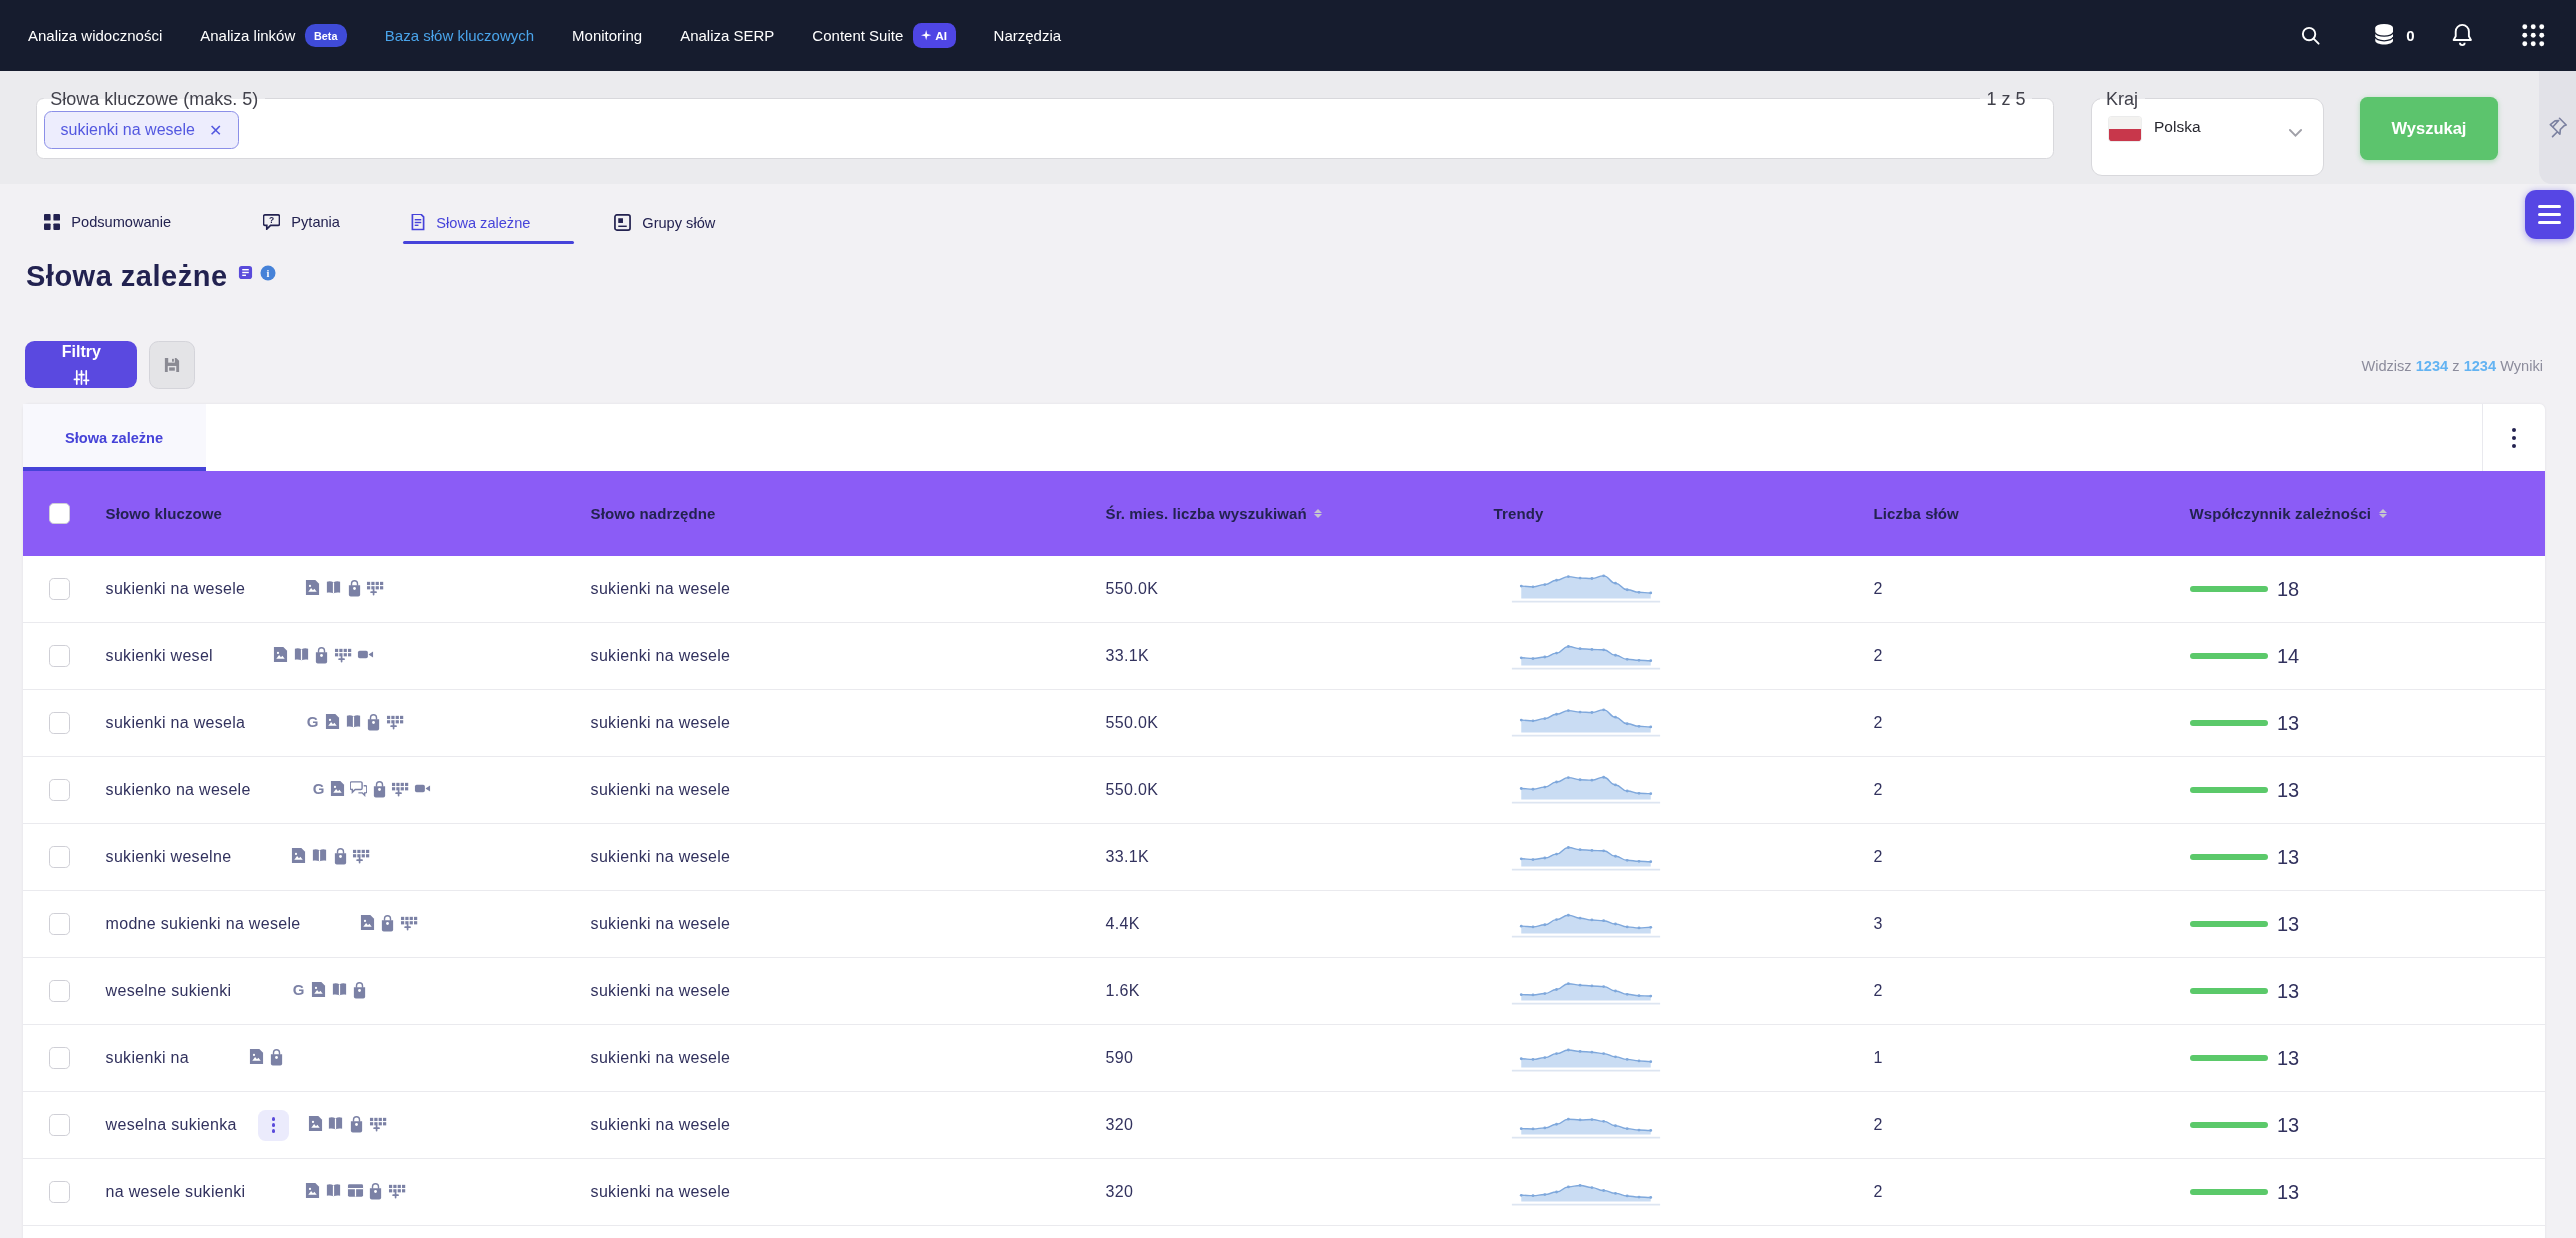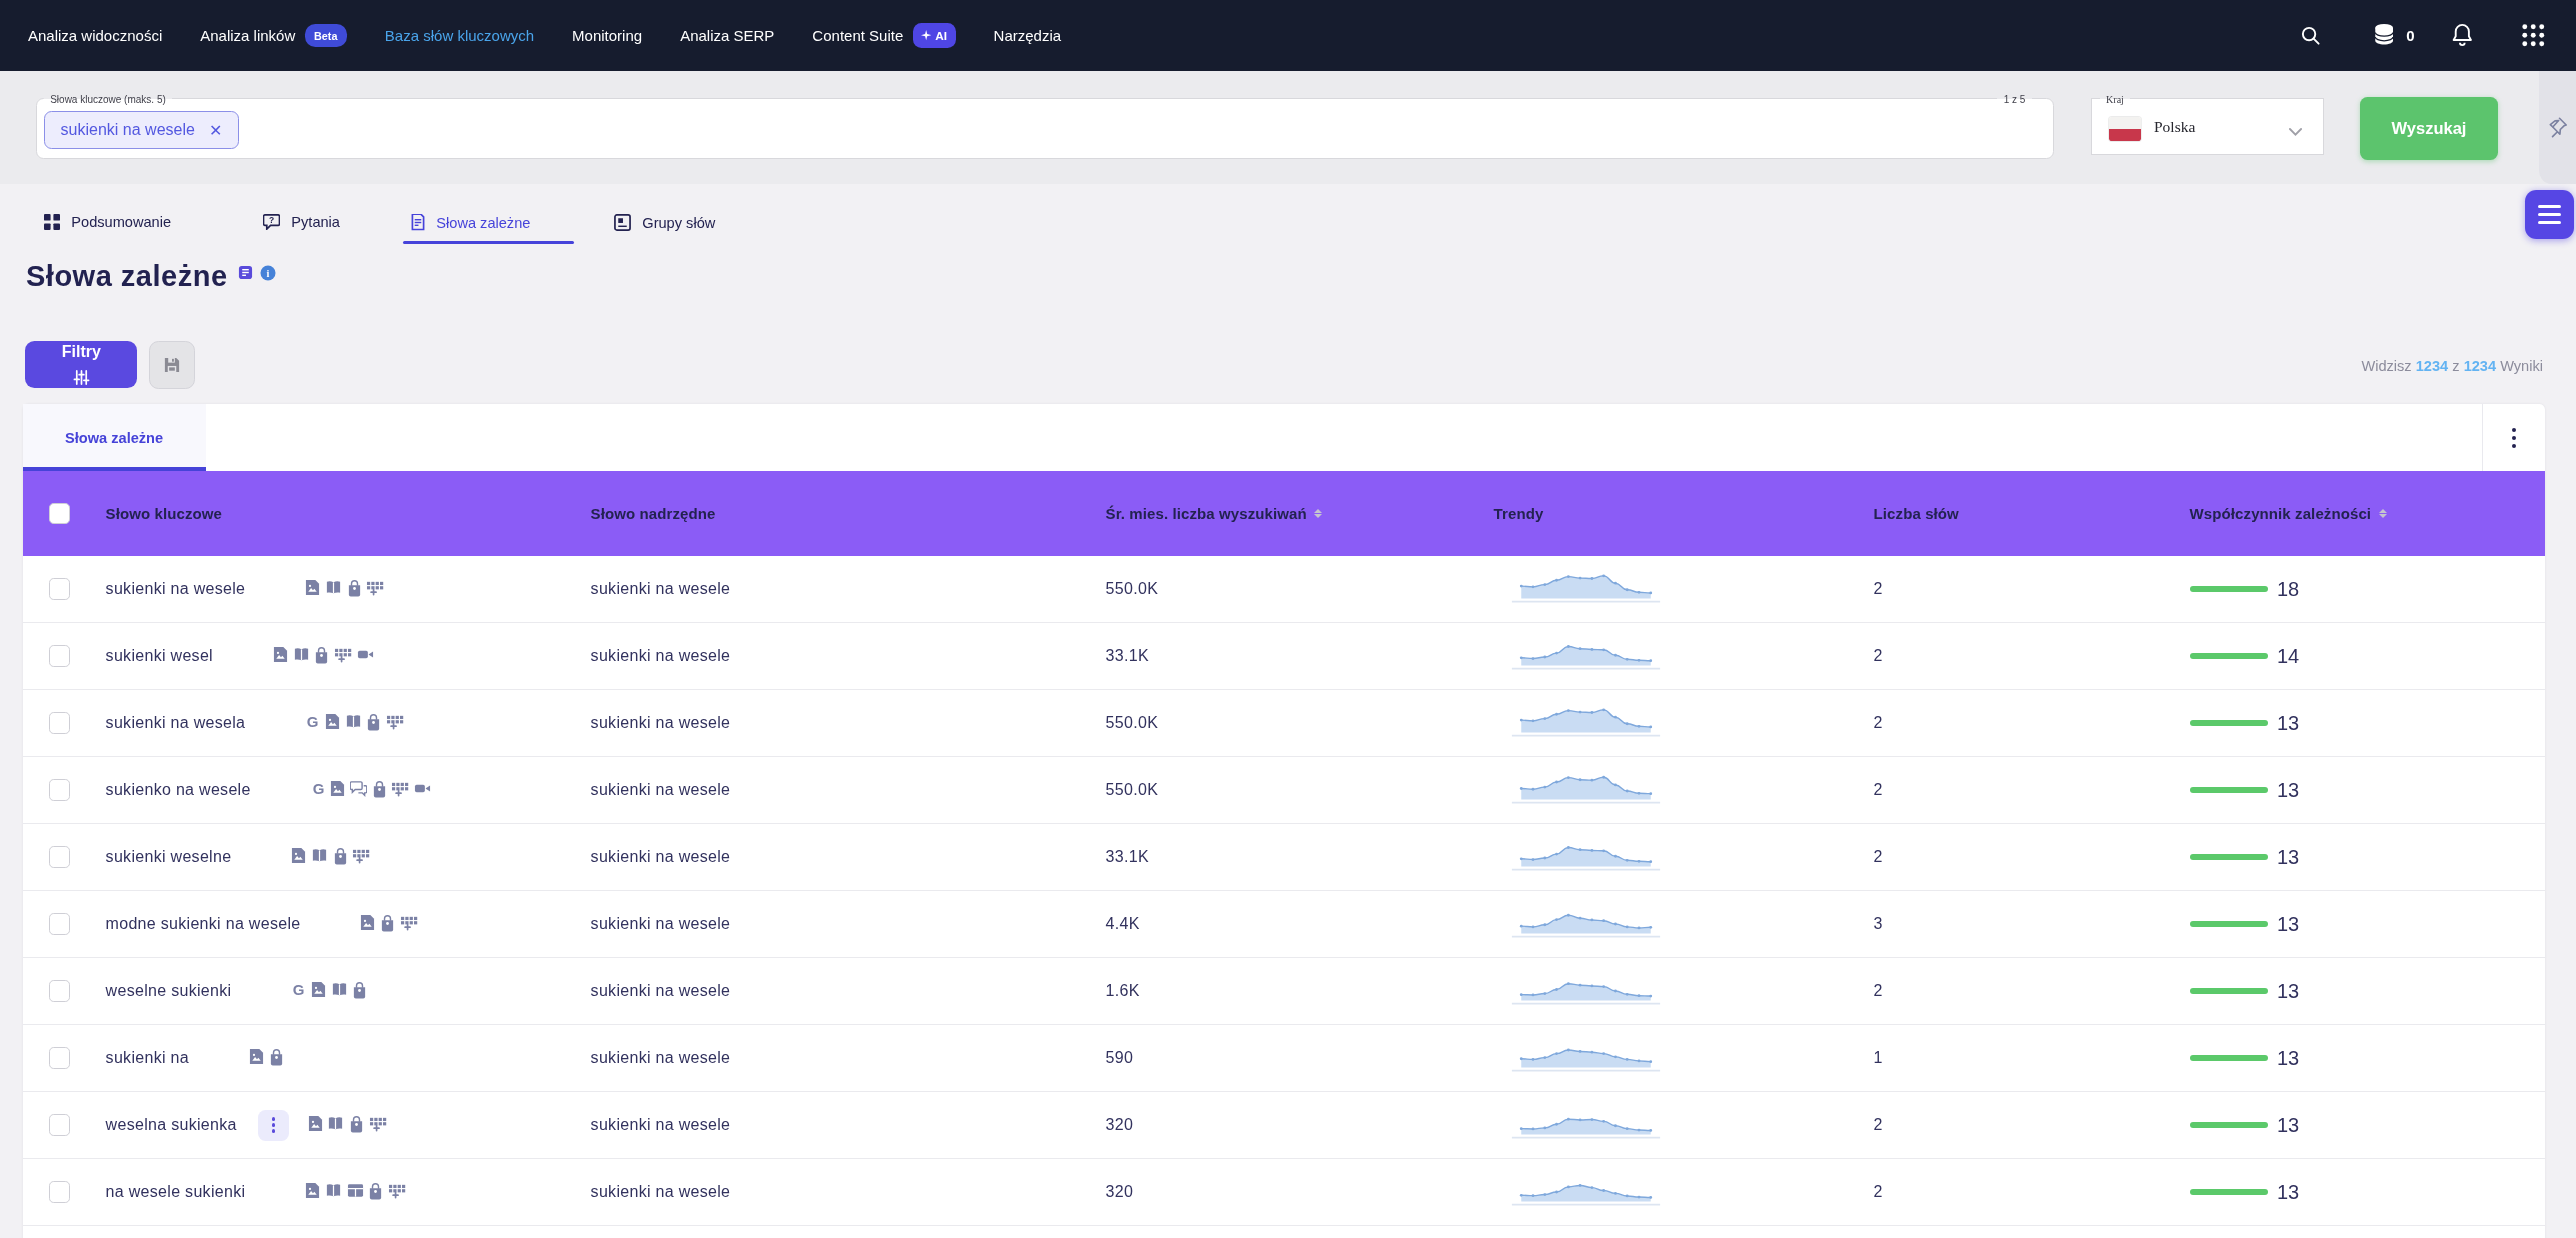--- a/index.html
+++ b/index.html
@@ -12,27 +12,27 @@
   .nav-item { color:#ffffff; font-size:15px; display:flex; align-items:center; gap:9.4px; cursor:pointer; white-space:nowrap; }
   .nav-item.active { color:#4aa4ea; }
   .badge-beta { background:#3f4bd8; color:#fff; font-size:10.8px; font-weight:bold; padding:5.6px 9.4px; border-radius:10.3px; }
   .badge-ai { background:#4f46e5; color:#fff; font-size:11.8px; font-weight:bold; padding:5.6px 8.5px; border-radius:8.5px; display:inline-flex; align-items:center; gap:3.8px; }
   .nav-ico { position:absolute; top:19px; width:32px; height:32px; display:flex; align-items:center; justify-content:center; }
   .credits { color:#fff; font-size:15px; font-weight:bold; }
 
   
   .band { position:absolute; left:0; top:71px; width:2576px; height:113px; background:#ebebee; }
   .kwbox { position:absolute; left:36px; top:27px; width:2018px; height:61px; background:#fff; border:0.9px solid #d8d8dc; border-radius:7.5px; }
-  .boxlabel { position:absolute; top:-8.5px; font-size:10px; color:#41414b; padding:0 6.6px; background:linear-gradient(to bottom,#ebebee 45%,#ffffff 45%); line-height:17px; }
+  .boxlabel { position:absolute; top:-8.5px; font-size:18px; color:#41414b; padding:0 6.6px; background:linear-gradient(to bottom,#ebebee 45%,#ffffff 45%); line-height:17px; }
   .kwbox .boxlabel.l { left:6.6px; }
   .kwbox .boxlabel.r { right:21px; }
   .chip { position:absolute; left:6.6px; top:12.2px; height:38px; background:#ededfd; border:0.9px solid #8b8fe8; border-radius:7.5px; display:flex; align-items:center; padding:0 16px; gap:14px; }
   .chip .txt { color:#5358e0; font-size:16px; }
   .chip .x { color:#5358e0; font-size:16px; cursor:pointer; }
-  .krajbox { position:absolute; left:2091px; top:27px; width:233px; height:57px; background:#fff; border:0.9px solid #d8d8dc; border-radius:0;font-family:Liberation Serif, serif; }
+  .krajbox { position:absolute; left:2091px; top:27px; width:233px; height:78px; background:#fff; border:0.9px solid #d8d8dc; border-radius:11px; }
   .krajbox .boxlabel { left:7.5px; }
   .flag { position:absolute; left:17px; top:18px; width:32px; height:23.5px; border-radius:2.8px; overflow:hidden; box-shadow:0 0 0 0.9px rgba(0,0,0,0.08); }
   .flag .t { display:block; height:50%; background:#f3f2f0; }
   .flag .b { display:block; height:50%; background:#c8374b; }
   .kraj-name { position:absolute; left:62px; top:19px; font-size:15.5px; color:#27272f; }
   .kraj-chev { position:absolute; right:21px; top:24.5px; }
   .searchbtn { position:absolute; left:2360px; top:26px; width:138px; height:63px; background:#5cc46d; border:none; border-radius:7.5px; color:#fff; font-size:16.5px; font-weight:bold; font-family:inherit; cursor:pointer; box-shadow:0 1.9px 5.6px rgba(92,196,109,0.4); }
   .rail { position:absolute; left:2539px; top:0; width:37px; height:113px; background:#e2e2e8; border-bottom-left-radius:13px; display:flex; align-items:center; justify-content:center; }
 
   

